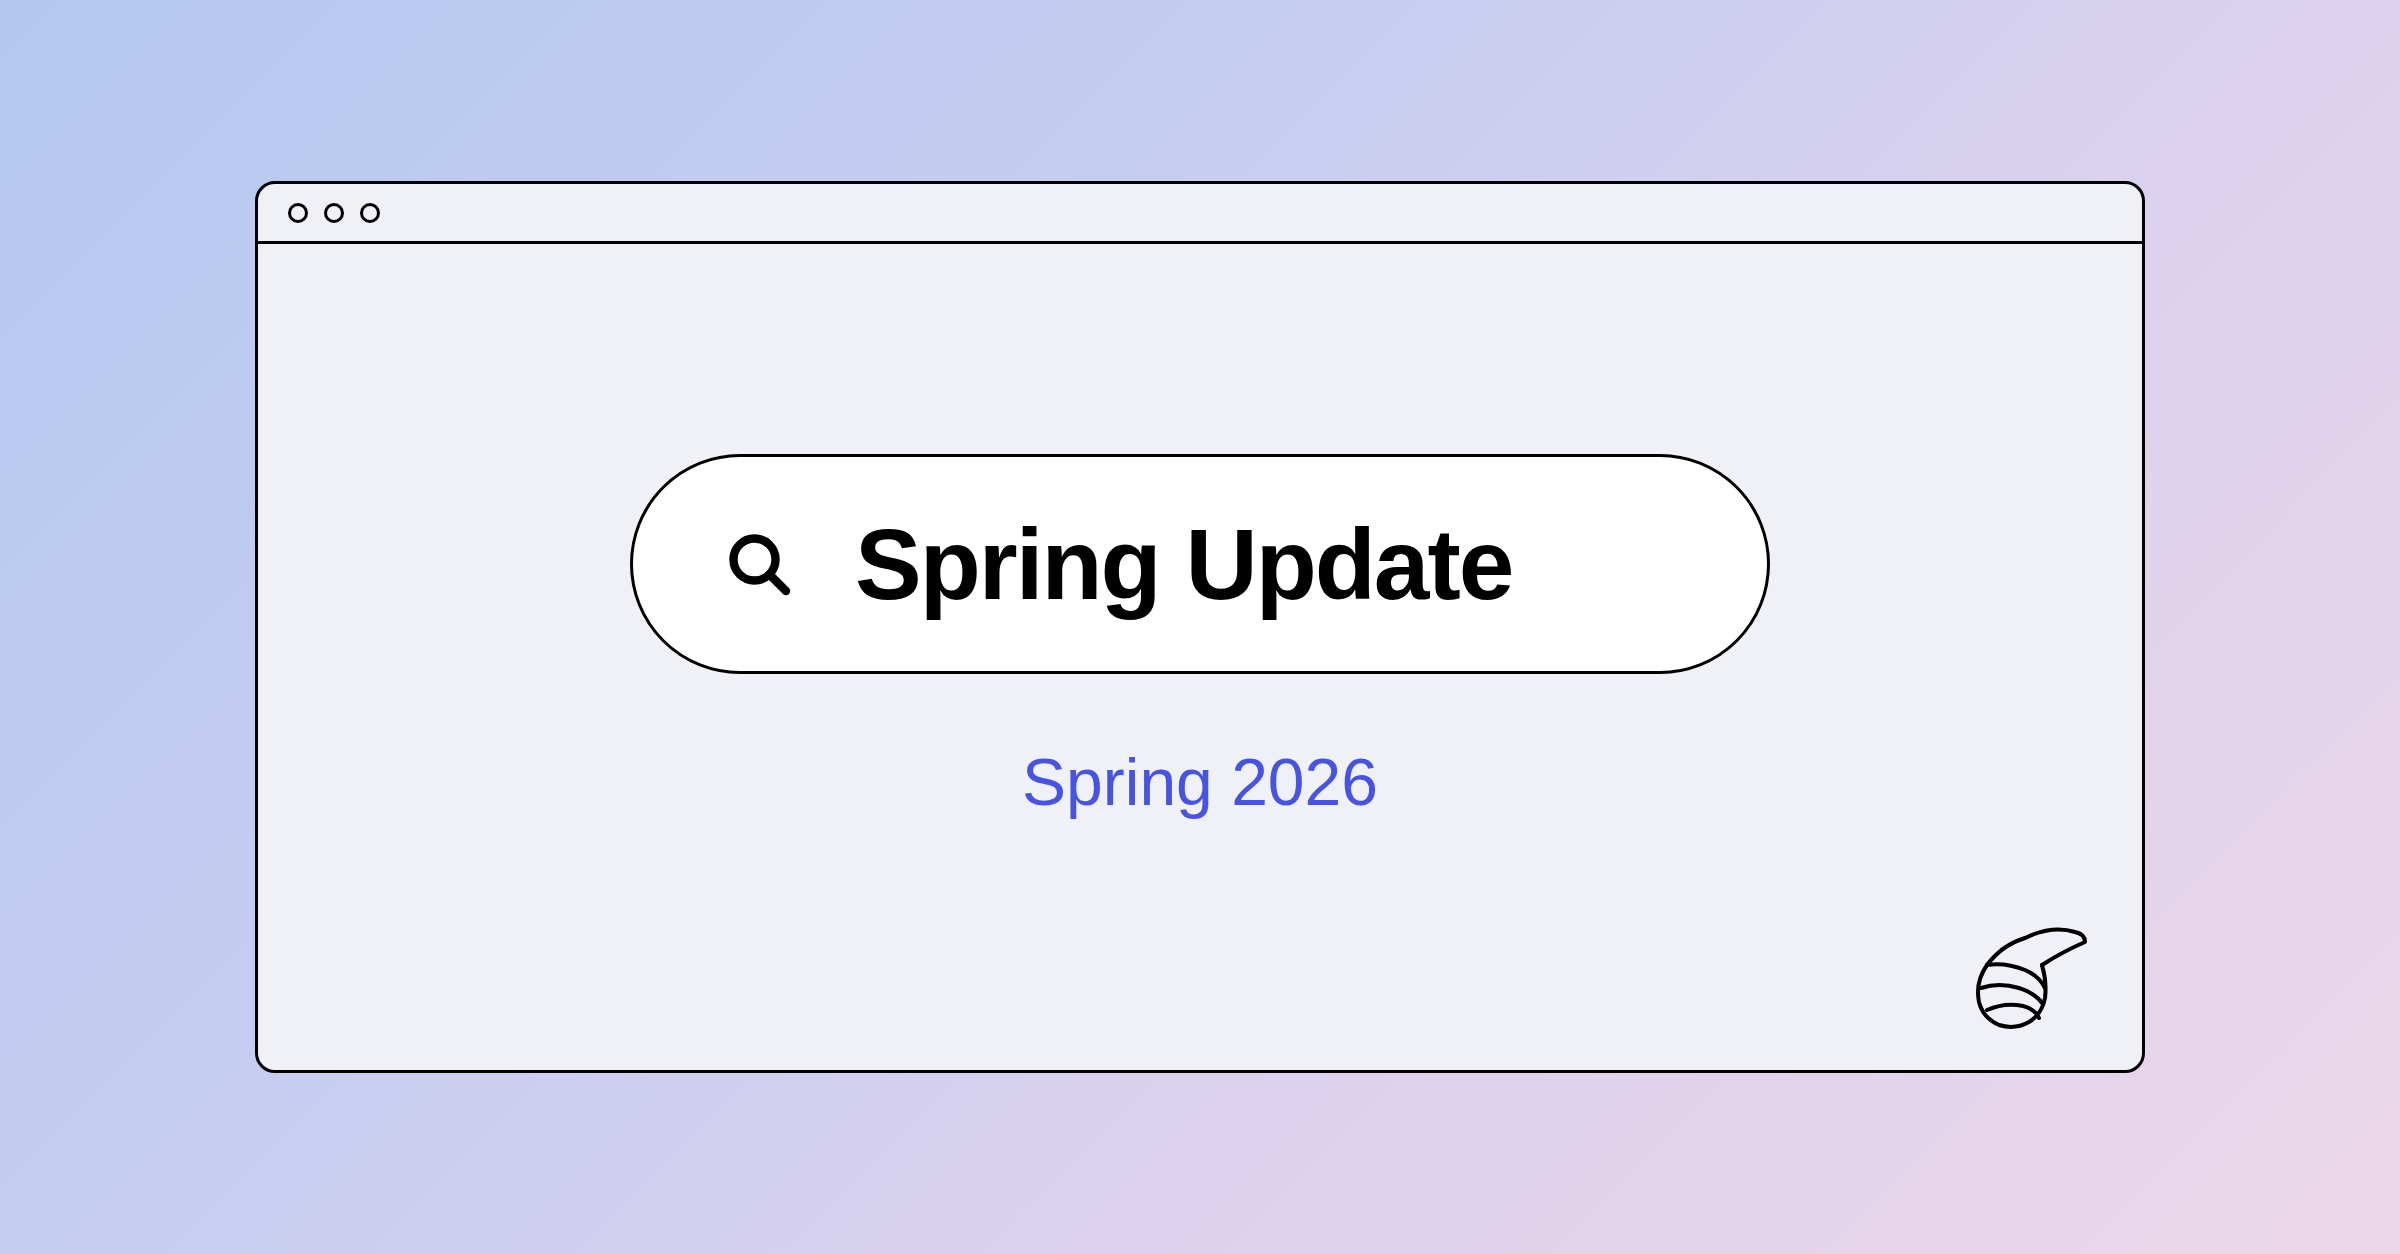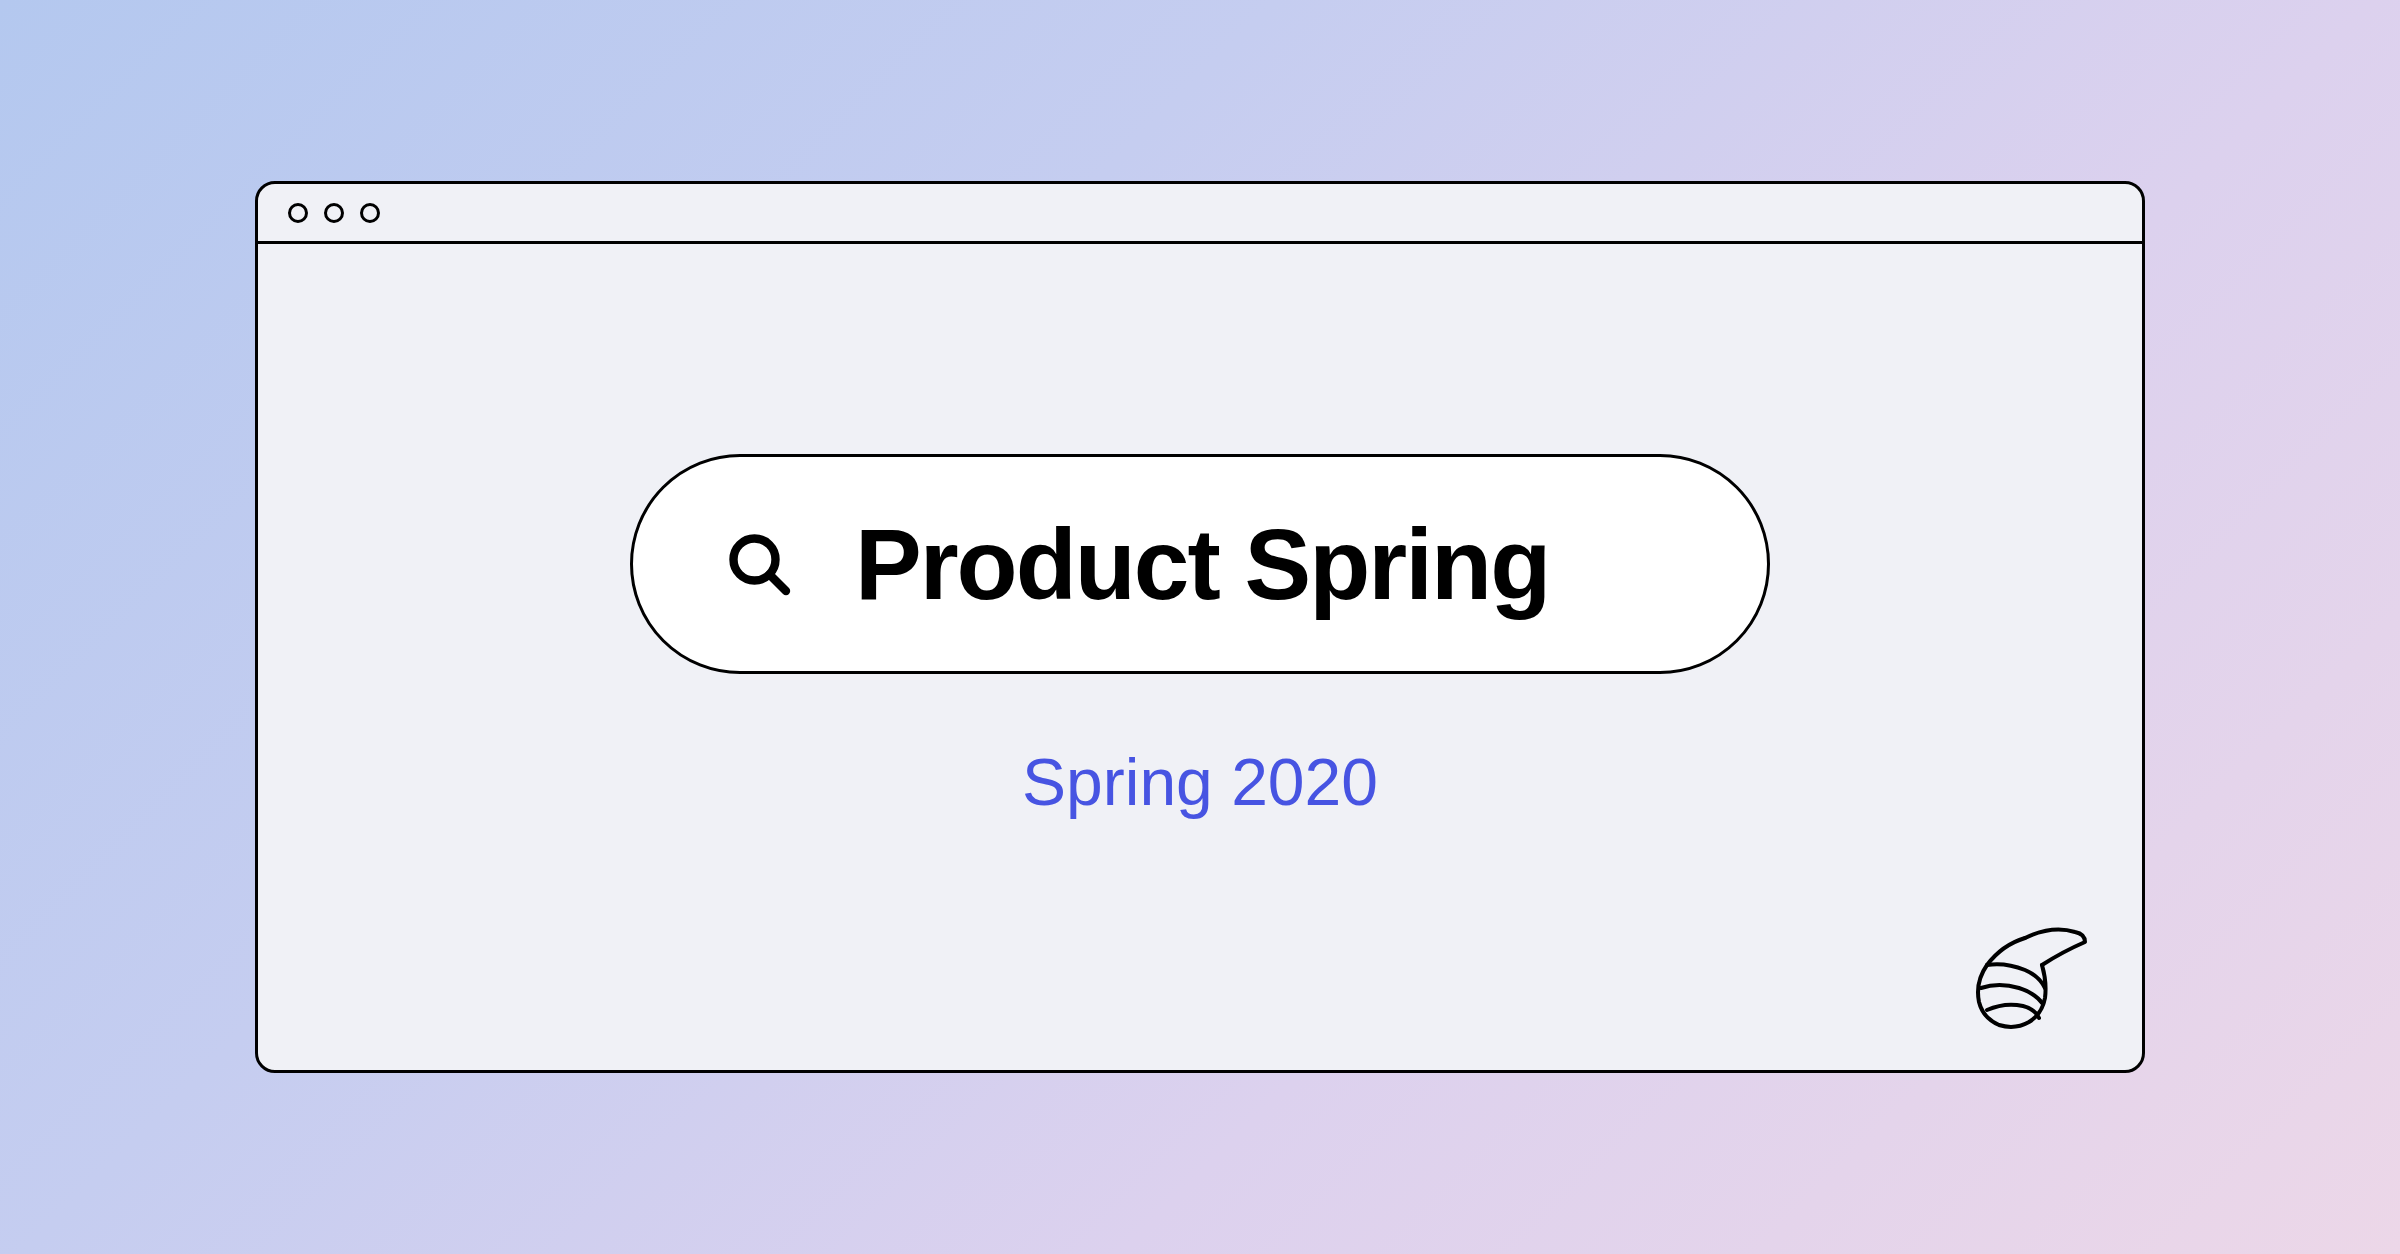--- a/index.html
+++ b/index.html
@@ -110,24 +110,24 @@
       <div class="traffic-light"></div>
     </div>
   </div>
 
   <div class="window-content">
     <div class="search-box">
       <svg class="search-icon-svg" viewBox="0 0 24 24" fill="none" stroke="#000" stroke-width="2.8">
         <circle cx="10.5" cy="10.5" r="7"></circle>
         <line x1="21" y1="21" x2="15.5" y2="15.5" stroke-linecap="round"></line>
       </svg>
-      <span class="search-text">Product Spring</span>
+      <span class="search-text">Spring Update</span>
     </div>
 
-    <div class="subtitle">Spring 2020</div>
+    <div class="subtitle">Spring 2026</div>
 
     <svg class="bird-logo" viewBox="0 0 140 130" fill="none" stroke="#000" stroke-width="4" stroke-linecap="round" stroke-linejoin="round">
       <path d="M 68 28 Q 95 15 118 22 Q 128 24 128 32 Q 105 42 85 55"></path>
       <path d="M 68 28 Q 45 35 30 55 Q 18 72 22 92 Q 26 108 42 115 Q 58 120 72 112 Q 85 104 88 88 Q 90 72 85 55"></path>
       <path d="M 30 55 Q 48 52 68 60 Q 82 66 88 78"></path>
       <path d="M 24 78 Q 42 72 62 78 Q 78 83 86 94"></path>
       <path d="M 30 100 Q 48 92 66 96 Q 78 99 82 108"></path>
     </svg>
   </div>
 </div>

